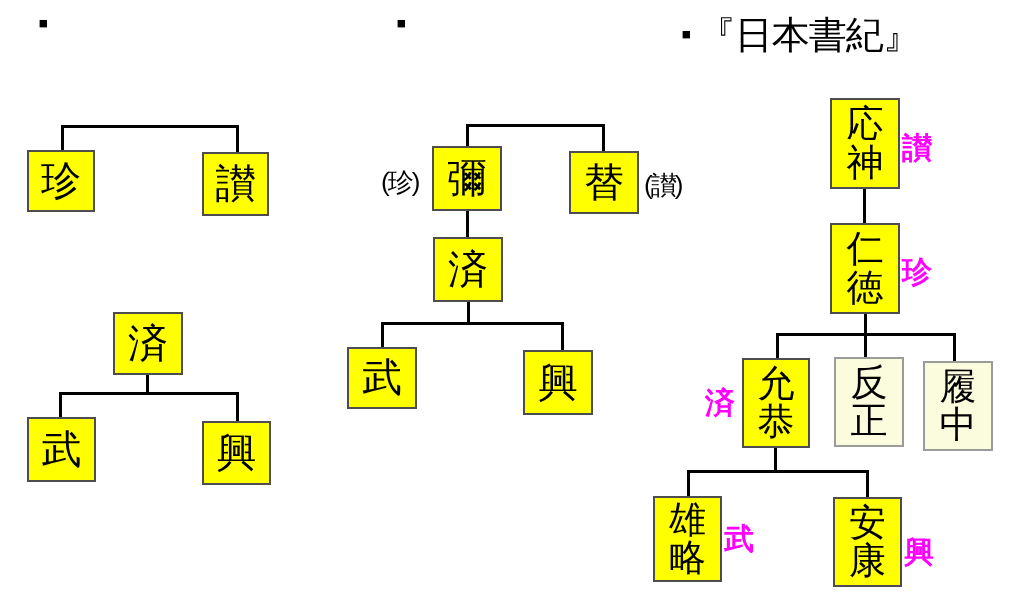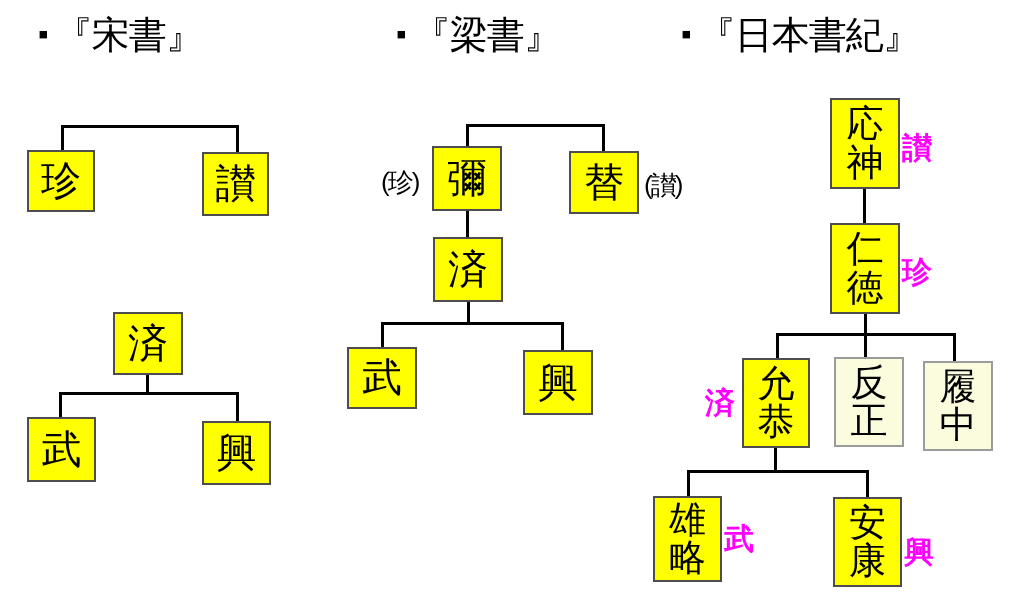--- a/index.html
+++ b/index.html
@@ -32,40 +32,38 @@
   }
   .paren{position:absolute;color:var(--text);font-size:26px;white-space:nowrap;letter-spacing:-2px;}
 </style>
 </head>
 <body>
 
 <div class="canvas">
 
   <div class="title" style="left:38px;top:10px;">
     <span class="bullet">▪</span>
-    <span>『宋書』</span>
   </div>
 
   <div class="line" style="left:61px;top:125px;width:178px;height:3px;"></div>
   <div class="line" style="left:61px;top:125px;width:3px;height:26px;"></div>
   <div class="line" style="left:236px;top:125px;width:3px;height:28px;"></div>
   <div class="line" style="left:146px;top:374px;width:3px;height:19px;"></div>
   <div class="line" style="left:59px;top:392px;width:180px;height:3px;"></div>
   <div class="line" style="left:59px;top:392px;width:3px;height:26px;"></div>
   <div class="line" style="left:236px;top:392px;width:3px;height:30px;"></div>
 
   <div class="box" style="left:27px;top:150px;width:68px;height:62px;">珍</div>
   <div class="box" style="left:202px;top:152px;width:67px;height:64px;">讃</div>
   <div class="box" style="left:113px;top:312px;width:70px;height:63px;">済</div>
   <div class="box" style="left:27px;top:417px;width:69px;height:65px;">武</div>
   <div class="box" style="left:202px;top:421px;width:69px;height:64px;">興</div>
 
   <div class="title" style="left:396px;top:10px;">
     <span class="bullet">▪</span>
-    <span>『梁書』</span>
   </div>
 
   <div class="line" style="left:466px;top:124px;width:139px;height:3px;"></div>
   <div class="line" style="left:466px;top:124px;width:3px;height:24px;"></div>
   <div class="line" style="left:602px;top:124px;width:3px;height:29px;"></div>
   <div class="line" style="left:466px;top:210px;width:3px;height:28px;"></div>
   <div class="line" style="left:467px;top:301px;width:3px;height:22px;"></div>
   <div class="line" style="left:381px;top:322px;width:183px;height:3px;"></div>
   <div class="line" style="left:381px;top:322px;width:3px;height:27px;"></div>
   <div class="line" style="left:561px;top:322px;width:3px;height:30px;"></div>

